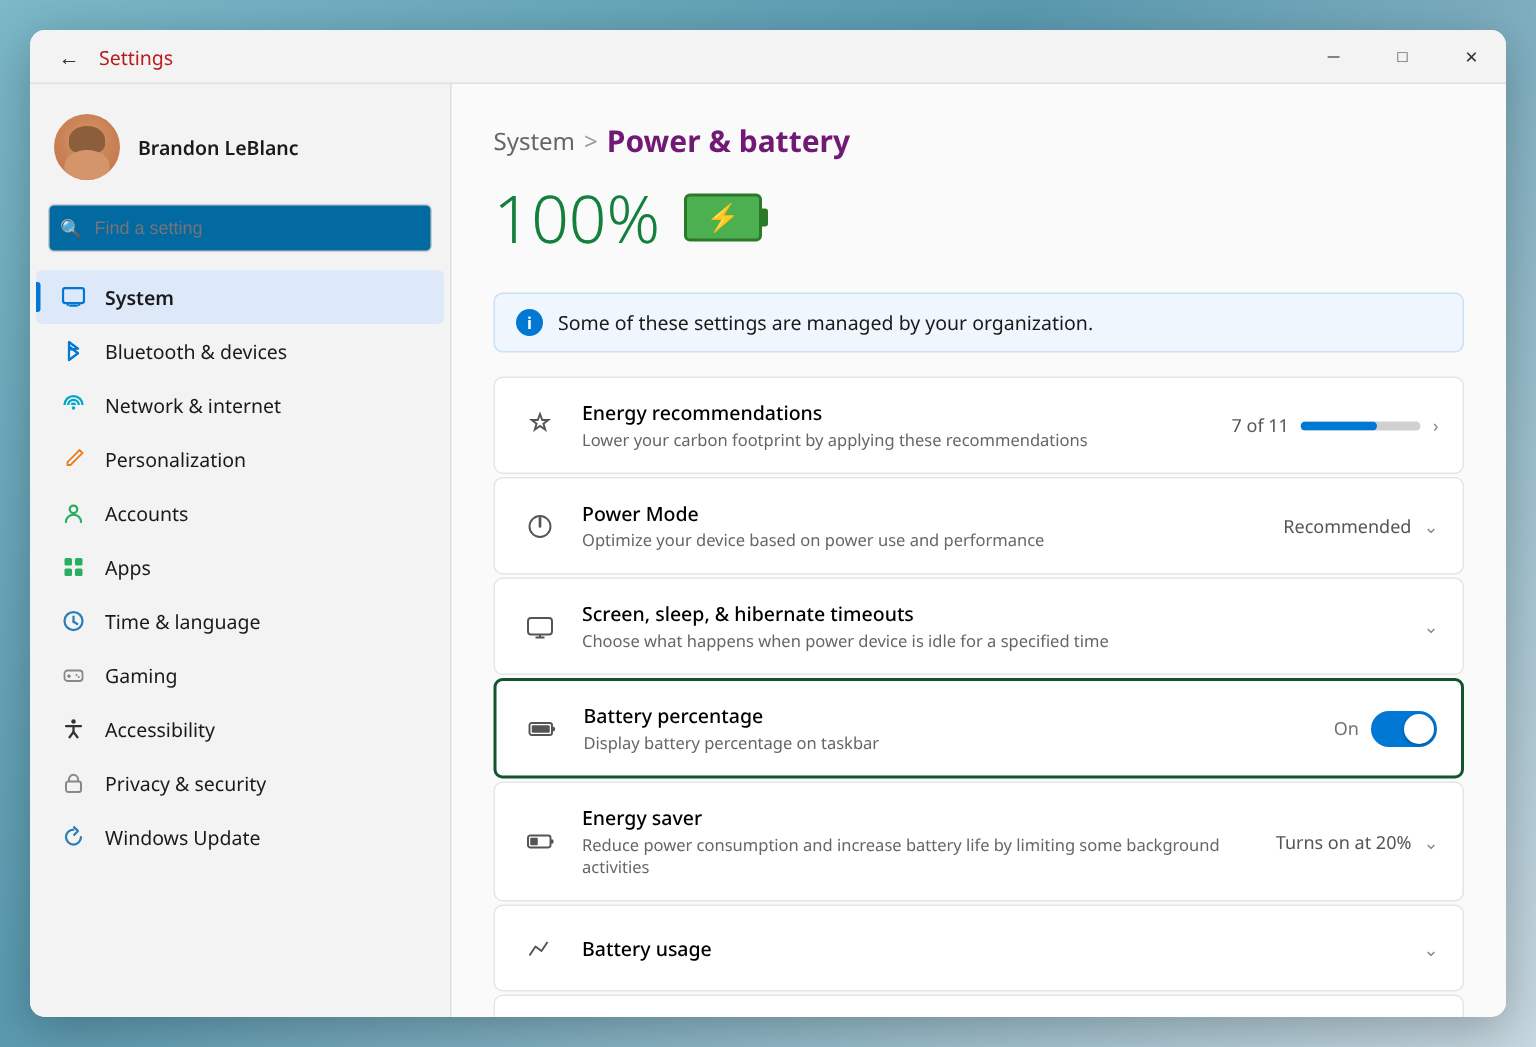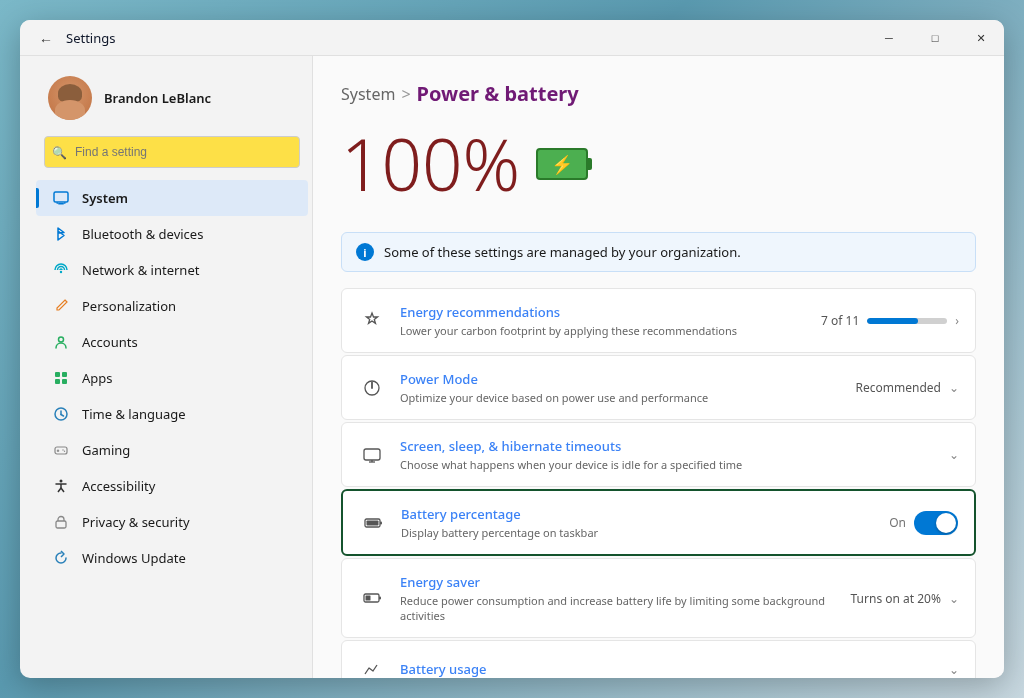--- a/index.html
+++ b/index.html
@@ -39,21 +39,21 @@
       border-radius: 4px;
       border: none;
       background: transparent;
       cursor: pointer;
       display: flex; align-items: center; justify-content: center;
       font-size: 14px;
       color: #333;
     }
     .titlebar-title {
       font-size: 13px;
-      color: #0f172a;
+      color: #b91c1c;
       margin-left: 6px;
     }
     .titlebar-controls {
       position: absolute;
       right: 0;
       top: 0;
       height: 36px;
       display: flex;
       align-items: center;
     }
@@ -63,21 +63,20 @@
       background: transparent;
       cursor: pointer;
       display: flex; align-items: center; justify-content: center;
       font-size: 11px;
       color: #333;
     }
     .content {
       display: flex;
       flex: 1;
       overflow: hidden;
-      padding-left: 12px;
     }
     
     .sidebar {
       width: 280px;
       background: #f3f3f3;
       flex-shrink: 0;
       display: flex;
       flex-direction: column;
       padding: 12px 0;
       overflow-y: auto;
@@ -122,21 +121,21 @@
       margin: 0 12px 12px 12px;
       position: relative;
     }
     .search-box input {
       width: 100%;
       height: 32px;
       border: 1px solid #ccc;
       border-radius: 4px;
       padding: 0 8px 0 30px;
       font-size: 12px;
-      background: #fde047;
+      background: #0369a1;
       outline: none;
     }
     .search-icon-wrap {
       position: absolute;
       left: 8px; top: 50%;
       transform: translateY(-50%);
       color: #666;
       font-size: 12px;
     }
     .nav-item {
@@ -191,23 +190,23 @@
       font-size: 20px;
     }
     .breadcrumb .separator { color: #999; font-size: 16px; }
     .battery-header {
       display: flex;
       align-items: center;
       gap: 16px;
       margin-bottom: 20px;
     }
     .battery-percent {
-      font-size: 71px;
+      font-size: 44px;
       font-weight: 300;
-      color: #7f1d1d;
+      color: #15803d;
     }
     .battery-icon {
       width: 52px; height: 32px;
       border: 2px solid #2a7a2a;
       border-radius: 4px;
       background: #4CAF50;
       position: relative;
       display: flex; align-items: center; justify-content: center;
     }
     .battery-icon::after {
@@ -273,21 +272,21 @@
       flex-shrink: 0;
       font-size: 18px;
       color: #555;
     }
     .row-text {
       flex: 1;
     }
     .row-title {
       font-size: 13px;
       font-weight: 500;
-      color: #3b82f6;
+      color: #000000;
     }
     .row-desc {
       font-size: 11px;
       color: #666;
       margin-top: 2px;
     }
     .row-right {
       display: flex;
       align-items: center;
       gap: 8px;
@@ -550,21 +549,21 @@
           <div class="settings-row">
     <div class="row-icon">
               <svg width="22" height="22" viewBox="0 0 22 22" fill="none">
                 <rect x="3" y="5" width="16" height="11" rx="2" stroke="#555" stroke-width="1.3" fill="none"></rect>
                 <line x1="8" y1="18" x2="14" y2="18" stroke="#555" stroke-width="1.3"></line>
                 <line x1="11" y1="16" x2="11" y2="18" stroke="#555" stroke-width="1.3"></line>
               </svg>
             </div>
     <div class="row-text">
       <div class="row-title">Screen, sleep, &amp; hibernate timeouts</div>
-      <div class="row-desc">Choose what happens when your device is idle for a specified time</div>
+      <div class="row-desc">Choose what happens when power device is idle for a specified time</div>
     </div>
     <div class="row-right">
               <span class="chevron">⌄</span>
             </div>
   </div>
           <div class="settings-row highlighted">
     <div class="row-icon">
               <svg width="22" height="22" viewBox="0 0 22 22" fill="none">
                 <rect x="3" y="7" width="15" height="8" rx="1.5" stroke="#555" stroke-width="1.3" fill="none"></rect>
                 <rect x="18" y="9.5" width="2" height="3" rx="1" fill="#555"></rect>

